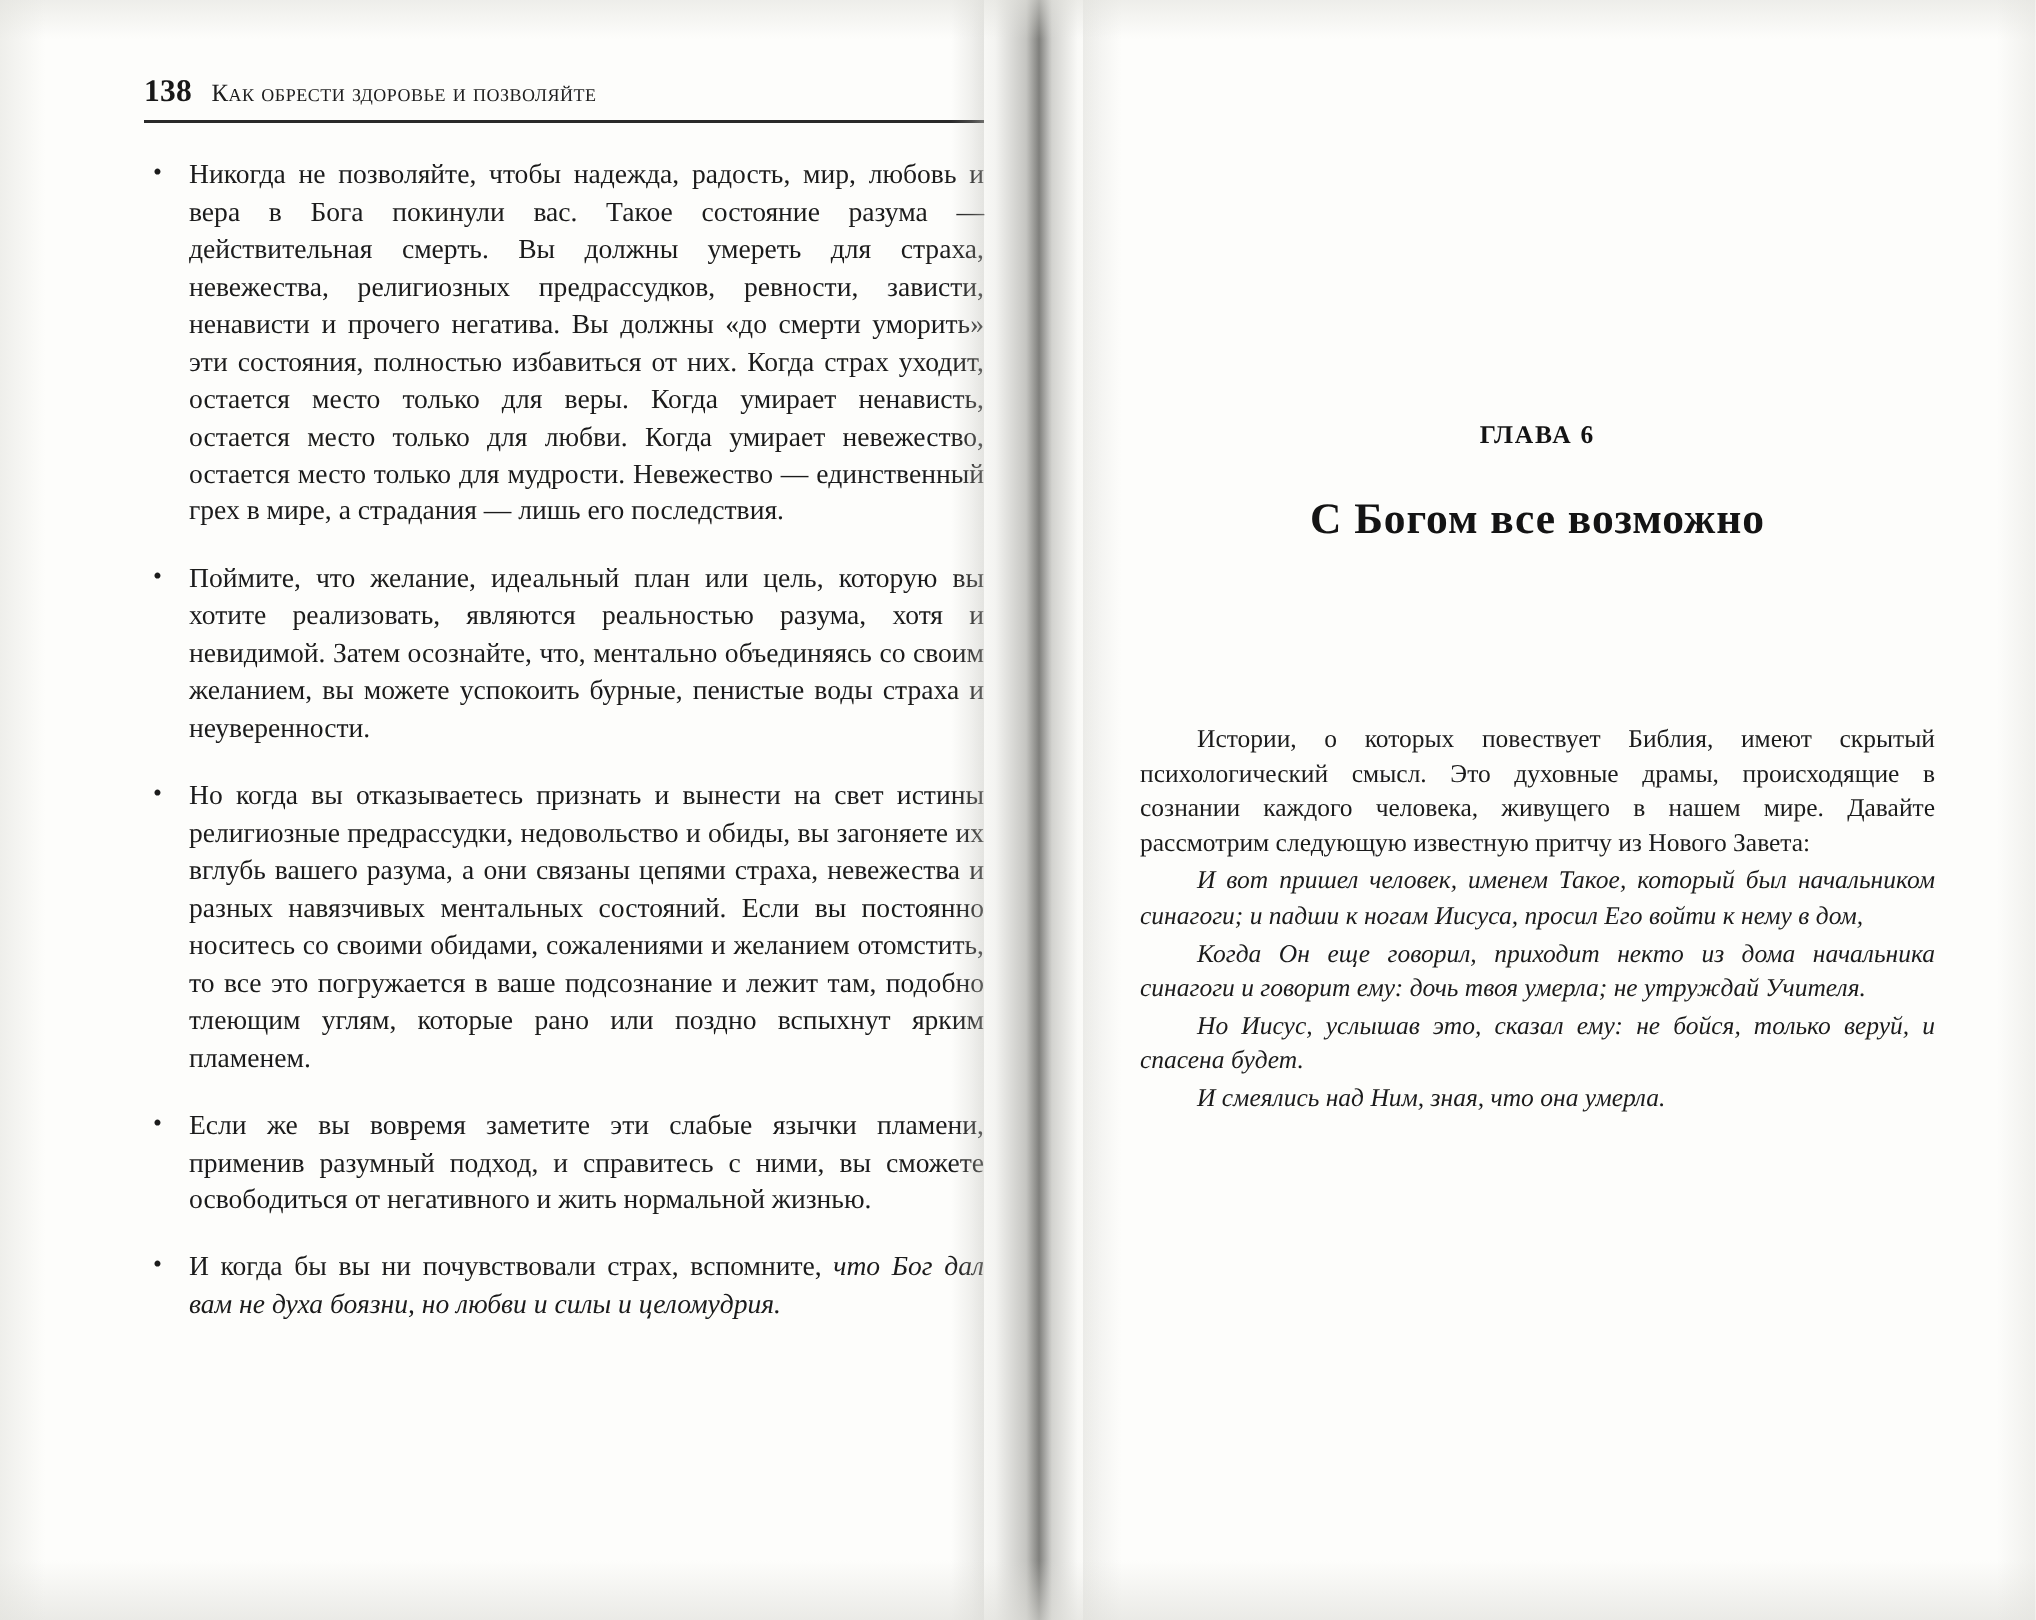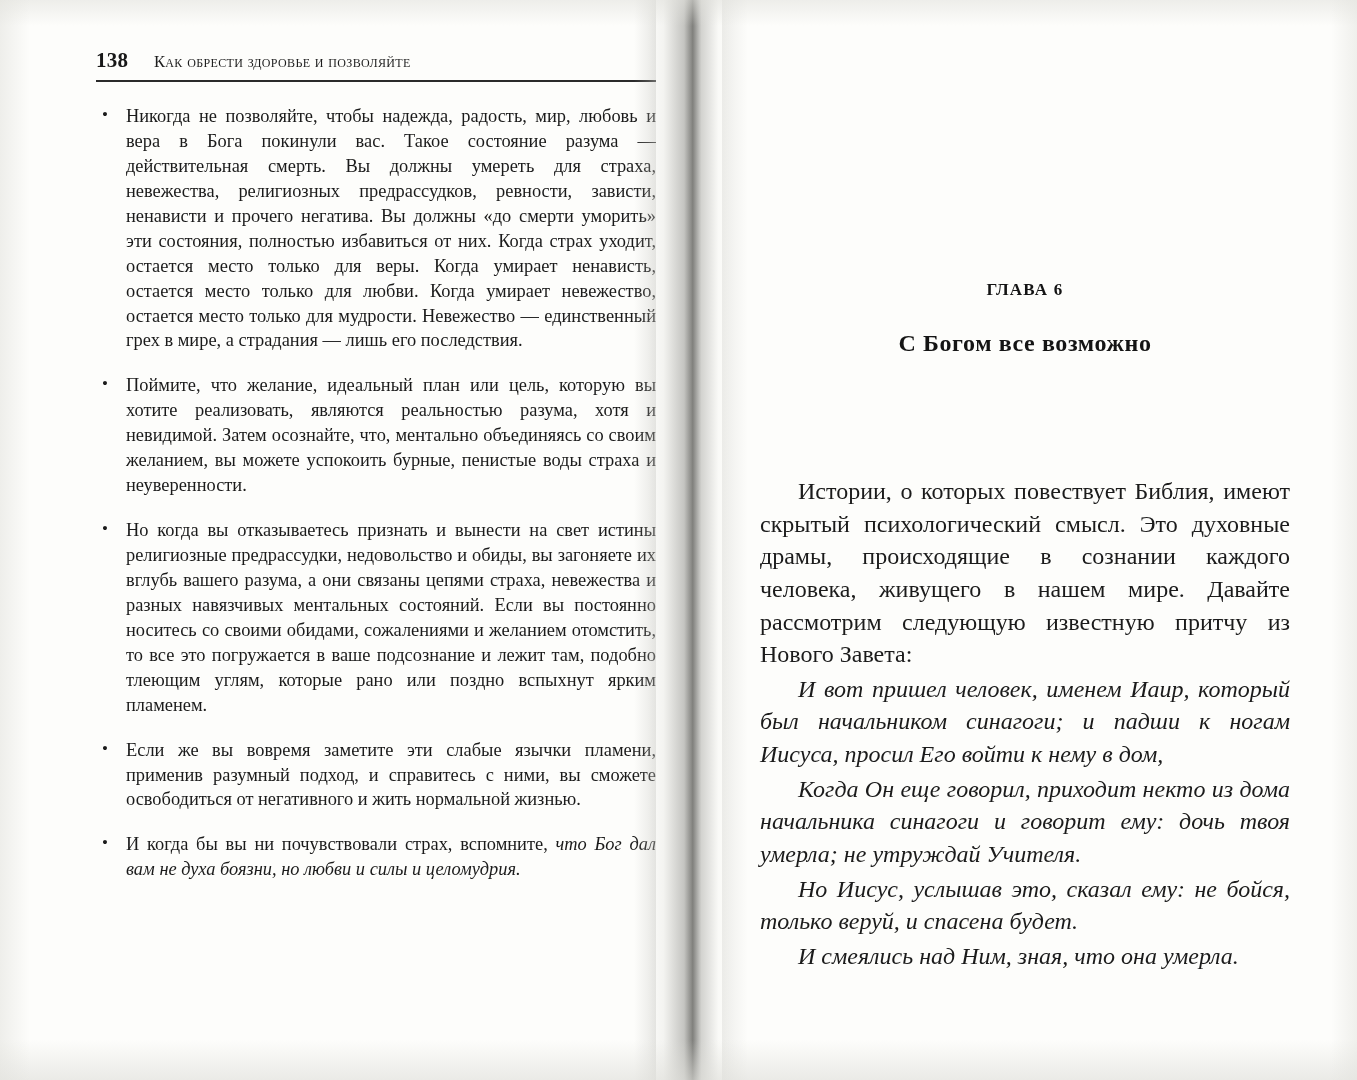--- a/index.html
+++ b/index.html
@@ -95,21 +95,21 @@
   .page-left {
     position: absolute;
     left: 96px;
     top: 48px;
     width: 560px;
   }
 
   .running-head {
     display: flex;
     align-items: baseline;
-    gap: 22px;
+    gap: 9px;
     font-size: 17px;
     letter-spacing: 0.2px;
   }
   .folio {
     font-family: "Liberation Serif", serif;
     font-size: 21px;
     font-weight: 700;
     color: #181818;
     min-width: 36px;
   }
@@ -163,31 +163,31 @@
   }
   .chapter-label {
     text-align: center;
     font-size: 17px;
     font-weight: 700;
     letter-spacing: 1.2px;
     color: #141414;
   }
   .chapter-title {
     text-align: center;
-    font-size: 24px;
+    font-size: 29px;
     font-weight: 700;
     letter-spacing: 0.6px;
     margin-top: 30px;
     color: #141414;
   }
   .body-block {
     margin-top: 118px;
   }
   .para {
-    font-size: 24px;
+    font-size: 17px;
     line-height: 1.36;
     text-align: justify;
     text-justify: inter-word;
     color: #1b1b1b;
     text-indent: 38px;
     margin: 0 0 0 0;
   }
   .para.quote {
     font-style: italic;
     text-indent: 38px;
@@ -220,21 +220,21 @@
       </li>
     </ul>
   </div>
 
   <div class="page-right">
     <div class="chapter-label">ГЛАВА 6</div>
     <div class="chapter-title">С Богом все возможно</div>
 
     <div class="body-block">
       <p class="para">Истории, о которых повествует Библия, имеют скрытый психологический смысл. Это духовные драмы, происходящие в сознании каждого человека, живущего в нашем мире. Давайте рассмотрим следующую известную притчу из Нового Завета:</p>
-      <p class="para quote">И вот пришел человек, именем Иаир, который был начальником синагоги; и падши к ногам Иисуса, просил Его войти к нему в дом,</p>
+      <p class="para quote">И вот пришел человек, именем Такое, который был начальником синагоги; и падши к ногам Иисуса, просил Его войти к нему в дом,</p>
       <p class="para quote">Когда Он еще говорил, приходит некто из дома начальника синагоги и говорит ему: дочь твоя умерла; не утруждай Учителя.</p>
       <p class="para quote">Но Иисус, услышав это, сказал ему: не бойся, только веруй, и спасена будет.</p>
       <p class="para quote">И смеялись над Ним, зная, что она умерла.</p>
     </div>
   </div>
 
   <div class="gutter"></div>
   <div class="gutter-edge-left"></div>
   <div class="gutter-edge-right"></div>
   <div class="edge-top"></div>

